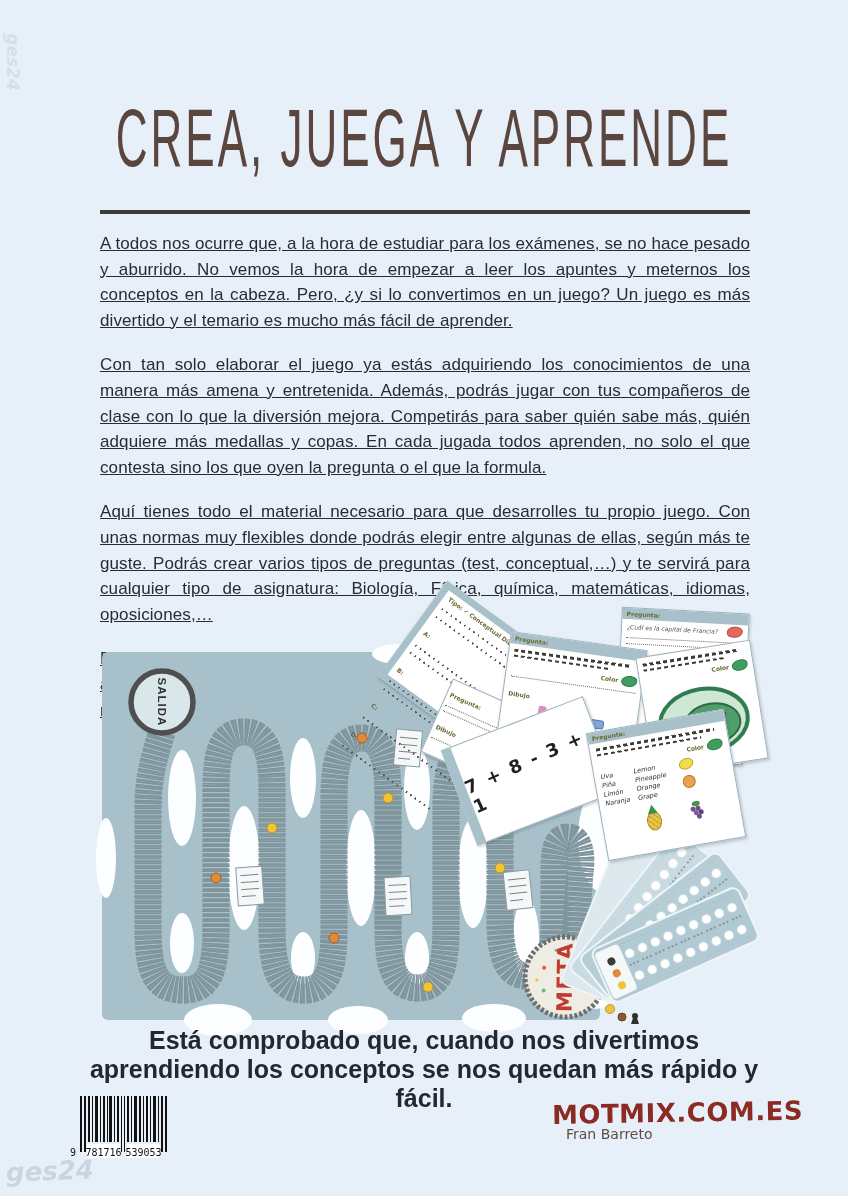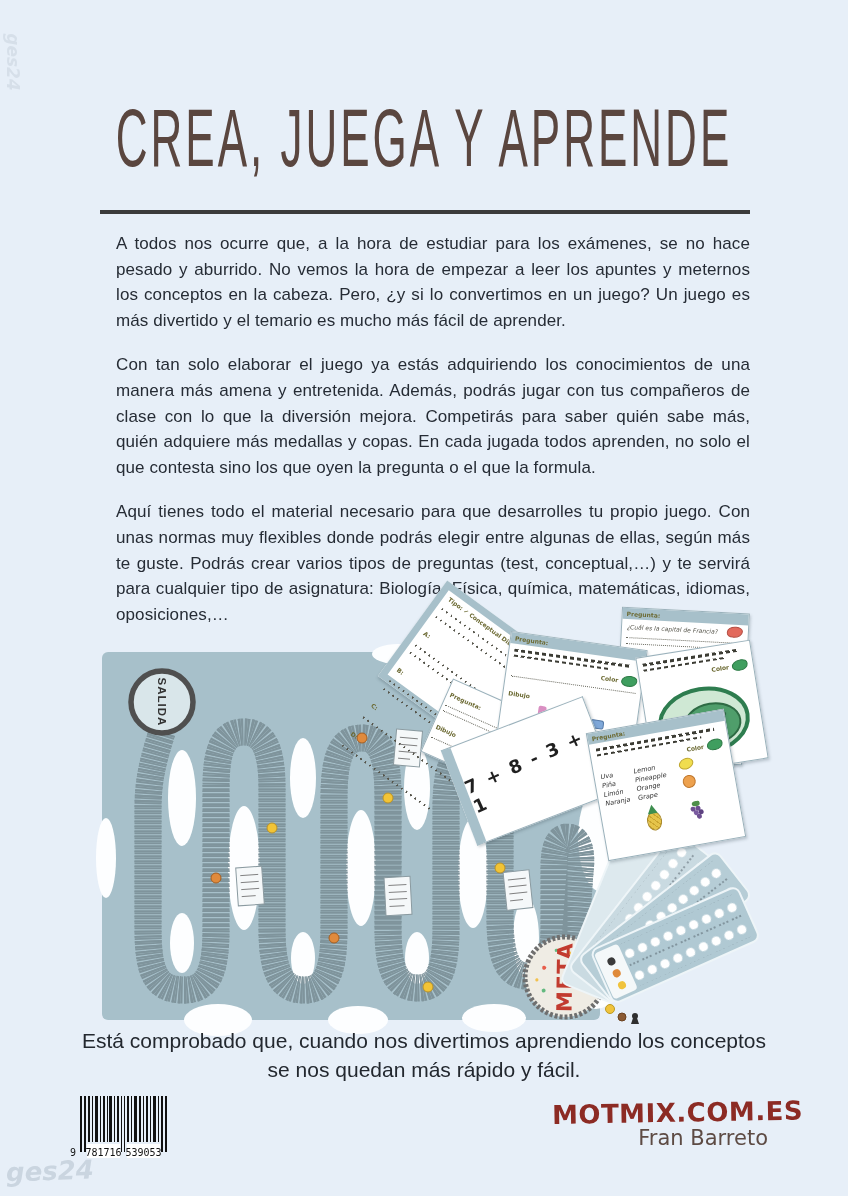--- a/index.html
+++ b/index.html
@@ -6,24 +6,24 @@
   .page{position:relative;width:848px;height:1196px;background:#e7eff8;overflow:hidden;
         font-family:"Liberation Sans",sans-serif;color:#262c35;}
   
   .title{position:absolute;top:83px;left:0;width:100%;height:110px;line-height:110px;
          text-align:center;font-size:44px;letter-spacing:3px;color:#5a463f;font-weight:400;}
   .title span{display:inline-block;transform:scaleY(1.85);transform-origin:center;}
   .rule{position:absolute;top:210px;left:100px;width:650px;height:3.5px;background:#3b3b3b;}
   
   .copy{position:absolute;top:231px;left:100px;width:650px;font-size:17px;line-height:25.6px;
         text-align:justify;letter-spacing:.1px;}
-  .copy p{margin:0 0 19px 16px;}
+  .copy p{margin:0 0 19px 0;text-decoration:underline;}
   
   .closing{position:absolute;top:1026px;left:74px;width:700px;text-align:center;
-           font-size:21px;line-height:29px;font-weight:400;color:#23282f;}
+           font-size:25px;line-height:29px;font-weight:700;color:#23282f;}
   
   .illu{position:absolute;left:98px;top:628px;width:664px;height:400px;}
   .illu svg.board{position:absolute;left:0;top:0;overflow:visible;}
   .card{position:absolute;background:#fff;border:1px solid #9ab1bb;
         box-shadow:1px 2px 3px rgba(60,80,90,.28);box-sizing:border-box;}
   .strip{background:#a7c0ca;height:11px;display:flex;align-items:center;
          justify-content:space-between;padding:1px 4px;box-sizing:border-box;}
   .tiny{font-size:6px;line-height:7.5px;color:#55544a;font-family:"DejaVu Sans",sans-serif;}
   .olive{color:#6c6a33;font-weight:700;}
   .scrib{height:2.5px;background:repeating-linear-gradient(90deg,#3c3c34 0 4px,transparent 4px 7px);margin:3px 0;}
@@ -74,21 +74,21 @@
   .grapes{position:relative;width:5px;height:5px;border-radius:50%;background:#6d4f90;margin-top:9px;margin-left:4px;
         box-shadow:5px 0 0 #6d4f90,2.5px 4px 0 #7a5aa0,7.5px 4px 0 #5d4180,5px 8px 0 #6d4f90;}
   .grapes::before{content:"";position:absolute;top:-5px;left:2px;width:8px;height:5px;background:#4f8f4a;border-radius:60% 40% 50% 50%;}
   
   .barcode{position:absolute;left:68px;top:1096px;}
   .barcode text{font-family:"DejaVu Sans Mono",monospace;font-size:10px;fill:#111;}
   
   .pub{position:absolute;left:552px;top:1098px;width:216px;text-align:right;}
   .site{font-size:26px;font-weight:700;color:#8c2b24;letter-spacing:.5px;transform:rotate(-1deg);
         font-family:"DejaVu Sans",sans-serif;}
-  .author{font-size:21px;color:#5d4b44;text-align:right;margin-top:-2px;
+  .author{font-size:14px;color:#5d4b44;text-align:left;margin-left:14px;margin-top:-2px;
         font-family:"DejaVu Sans",sans-serif;}
   
   .wm{position:absolute;font-family:"DejaVu Sans",sans-serif;font-style:italic;font-weight:700;
       color:#c6d1dc;}
   .wm-bottom{left:6px;top:1156px;font-size:26px;opacity:.85;transform:rotate(-2deg);}
   .wm-side{left:-16px;top:52px;font-size:17px;opacity:.5;transform:rotate(90deg);}
 </style>
 </head>
 <body>
 

